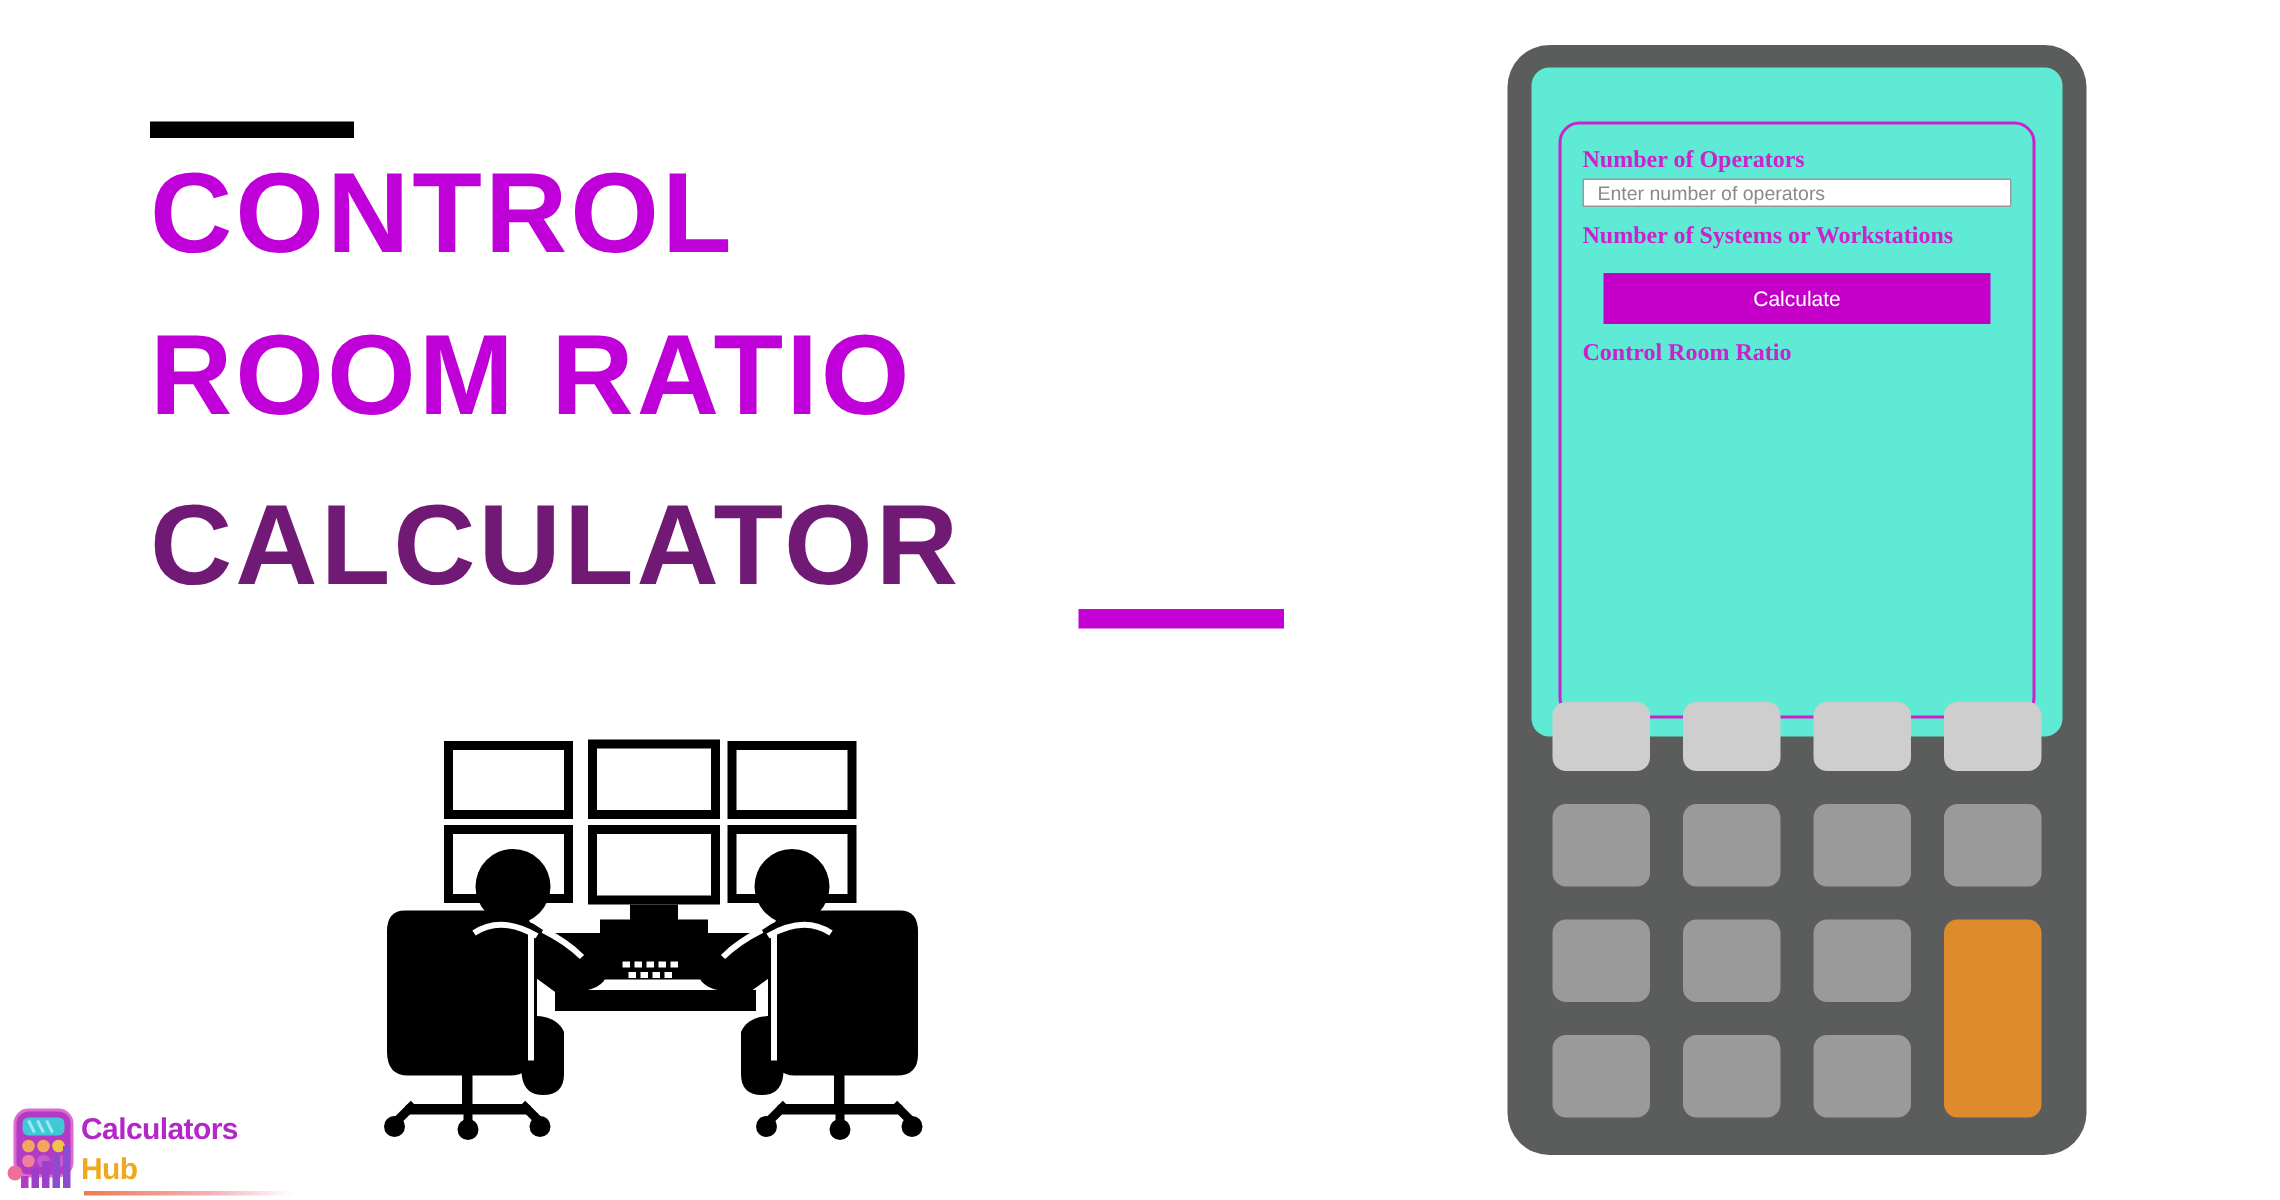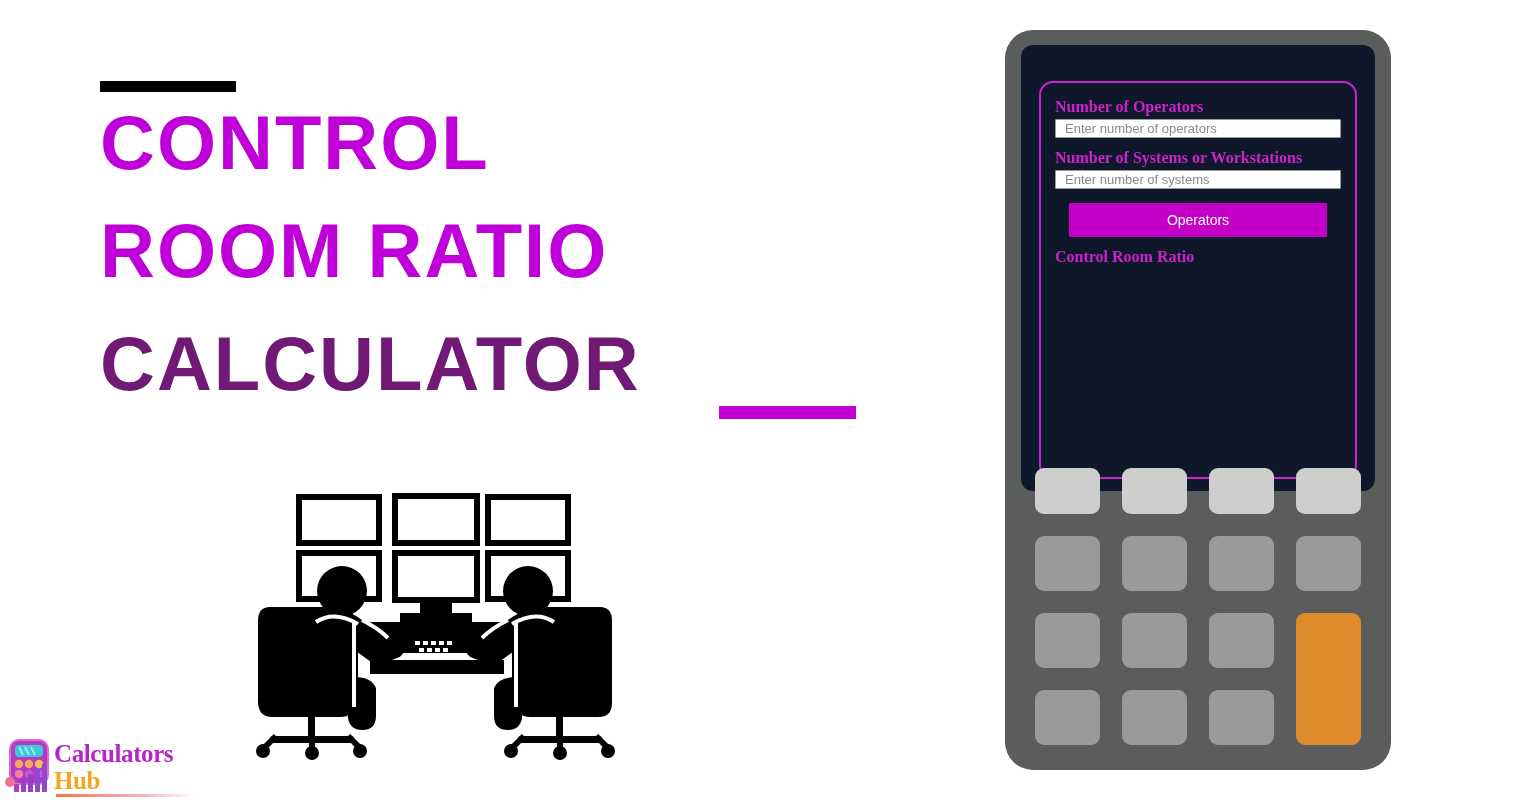--- a/index.html
+++ b/index.html
@@ -81,23 +81,23 @@
   }
   #logo-text {
     position: absolute;
     left: 50px;
     top: 0px;
     width: 160px;
     height: 60px;
   }
   .logo-word {
     display: block;
-    font-family: Liberation Serif, serif;
+    font-family: Liberation Sans, sans-serif;
     font-weight: 700;
-    font-size: 25px;
+    font-size: 20px;
     line-height: 27px;
     letter-spacing: -0.4px;
   }
   #logo-word-1 { color: #b526c8; padding-top: 4px; }
   #logo-word-2 { color: #f0a81e; }
   #logo-underline {
     position: absolute;
     left: 52px;
     top: 58px;
     width: 140px;
@@ -115,21 +115,21 @@
     background: #5b5d5d;
     border-radius: 28px;
   }
 
   #calculator-screen {
     position: absolute;
     left: 16px;
     top: 15px;
     right: 16px;
     height: 446px;
-    background: #0f172a;
+    background: #5eead4;
     border-radius: 12px;
   }
 
   #form-card {
     position: absolute;
     left: 18px;
     top: 36px;
     right: 18px;
     bottom: 12px;
     border: 2px solid #cc22cc;
@@ -333,24 +333,23 @@
 
     <div id="form-card">
 
       <div class="field-group">
         <div class="field-label">Number of Operators</div>
         <input class="field-input" type="text" placeholder="Enter number of operators" style="">
       </div>
 
       <div class="field-group">
         <div class="field-label">Number of Systems or Workstations</div>
-        <input class="field-input" type="text" placeholder="Enter number of systems" style="">
       </div>
 
-      <button class="calc-btn" id="btn-calculate">Operators</button>
+      <button class="calc-btn" id="btn-calculate">Calculate</button>
 
 
       <div class="field-group result-group">
         <div class="field-label">Control Room Ratio</div>
       </div>
 
     </div>
   </div>
 
   <div id="keypad">

